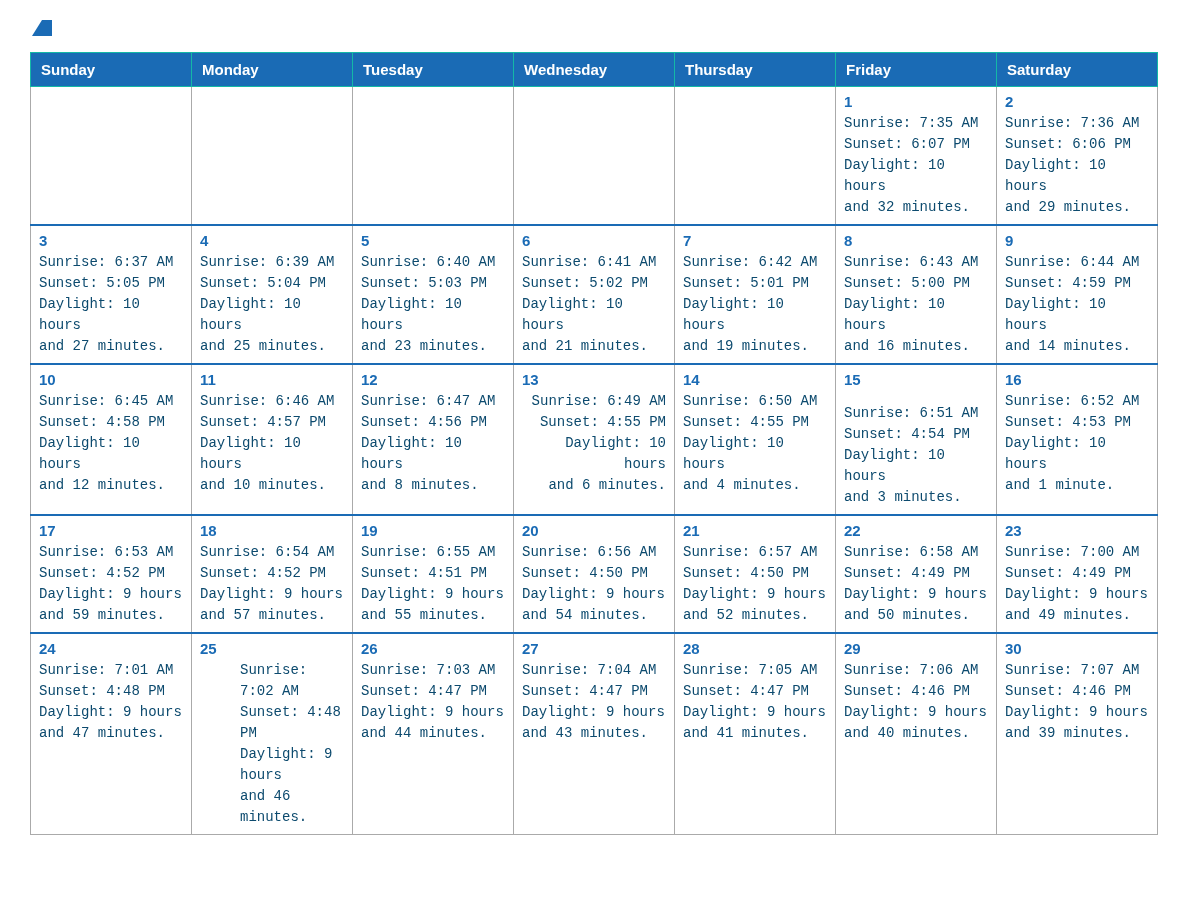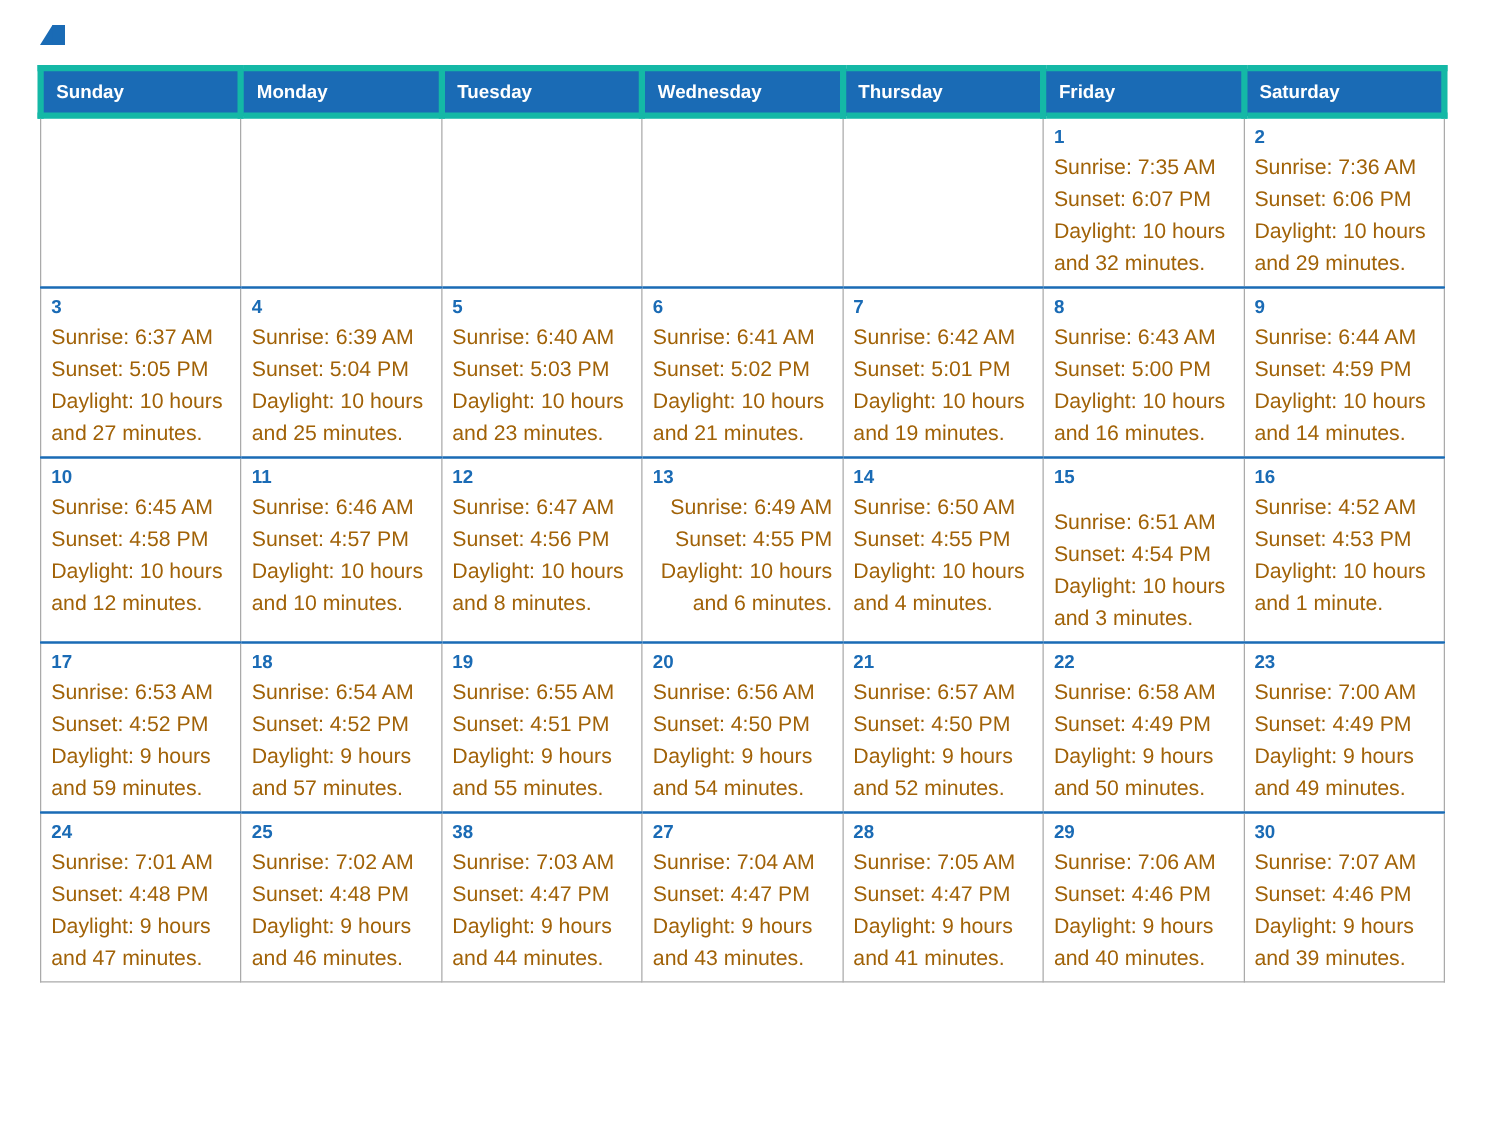--- a/index.html
+++ b/index.html
@@ -66,44 +66,45 @@
       border-collapse: collapse;
       border: 1.5px solid #555;
     }
     .calendar th {
       background-color: #1a6bb5;
       color: #fff;
       font-size: 15px;
       font-weight: bold;
       padding: 8px 10px;
       text-align: left;
-      border: 5px solid #14b8a6;
+      border: 1px solid #14b8a6;
     }
     .calendar td {
       width: calc(100% / 7);
       vertical-align: top;
       border: 1px solid #aaa;
       padding: 6px 8px;
       min-height: 90px;
       height: 110px;
       font-size: 13px;
       color: #222;
       background: #fff;
     }
     .day-num {
       font-size: 15px;
       font-weight: bold;
       color: #1a6bb5;
       display: block;
       margin-bottom: 3px;
     }
     .day-info {
-      font-size: 17px;
-      color: #a16207;
+      font-size: 14px;
+      color: #0c4a6e;
       line-height: 1.5;
+      font-family: Liberation Mono, monospace;
     }
     .empty-cell {
       background: #fff;
     }
     .row-border td {
       border-top: 2px solid #1a6bb5;
     }
   </style>
 </head>
 <body>
@@ -245,21 +246,21 @@
         </td>
         <td>
           <span class="day-num">15</span>
           <div class="day-info" style="white-space: pre-line; margin-top: 15px;">Sunrise: 6:51 AM
 Sunset: 4:54 PM
 Daylight: 10 hours
 and 3 minutes.</div>
         </td>
         <td>
           <span class="day-num">16</span>
-          <div class="day-info" style="white-space: pre-line;">Sunrise: 4:52 AM
+          <div class="day-info" style="white-space: pre-line;">Sunrise: 6:52 AM
 Sunset: 4:53 PM
 Daylight: 10 hours
 and 1 minute.</div>
         </td>
       </tr>
       <tr class="row-border">
         <td>
           <span class="day-num">17</span>
           <div class="day-info" style="white-space: pre-line;">Sunrise: 6:53 AM
 Sunset: 4:52 PM
@@ -312,27 +313,27 @@
       <tr class="row-border">
         <td>
           <span class="day-num">24</span>
           <div class="day-info" style="white-space: pre-line;">Sunrise: 7:01 AM
 Sunset: 4:48 PM
 Daylight: 9 hours
 and 47 minutes.</div>
         </td>
         <td>
           <span class="day-num">25</span>
-          <div class="day-info" style="white-space: pre-line;">Sunrise: 7:02 AM
+          <div class="day-info" style="white-space: pre-line; margin-left: 40px;">Sunrise: 7:02 AM
 Sunset: 4:48 PM
 Daylight: 9 hours
 and 46 minutes.</div>
         </td>
         <td>
-          <span class="day-num">38</span>
+          <span class="day-num">26</span>
           <div class="day-info" style="white-space: pre-line;">Sunrise: 7:03 AM
 Sunset: 4:47 PM
 Daylight: 9 hours
 and 44 minutes.</div>
         </td>
         <td>
           <span class="day-num">27</span>
           <div class="day-info" style="white-space: pre-line;">Sunrise: 7:04 AM
 Sunset: 4:47 PM
 Daylight: 9 hours

